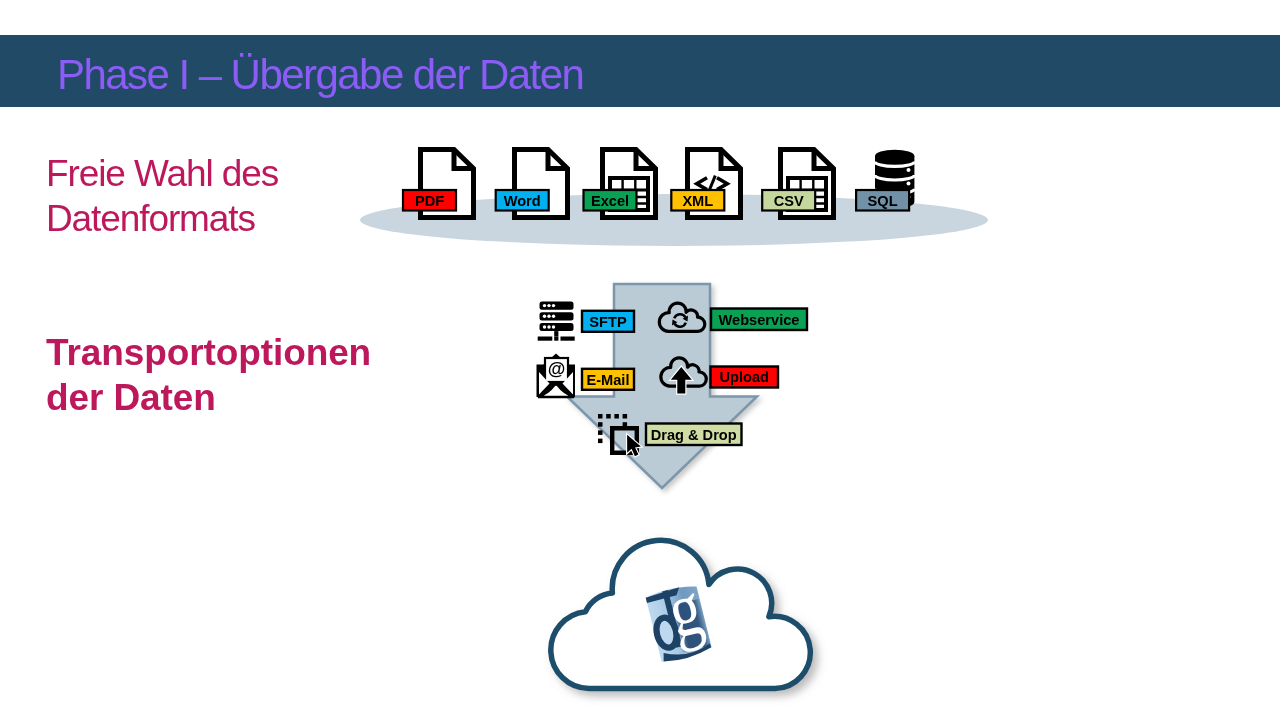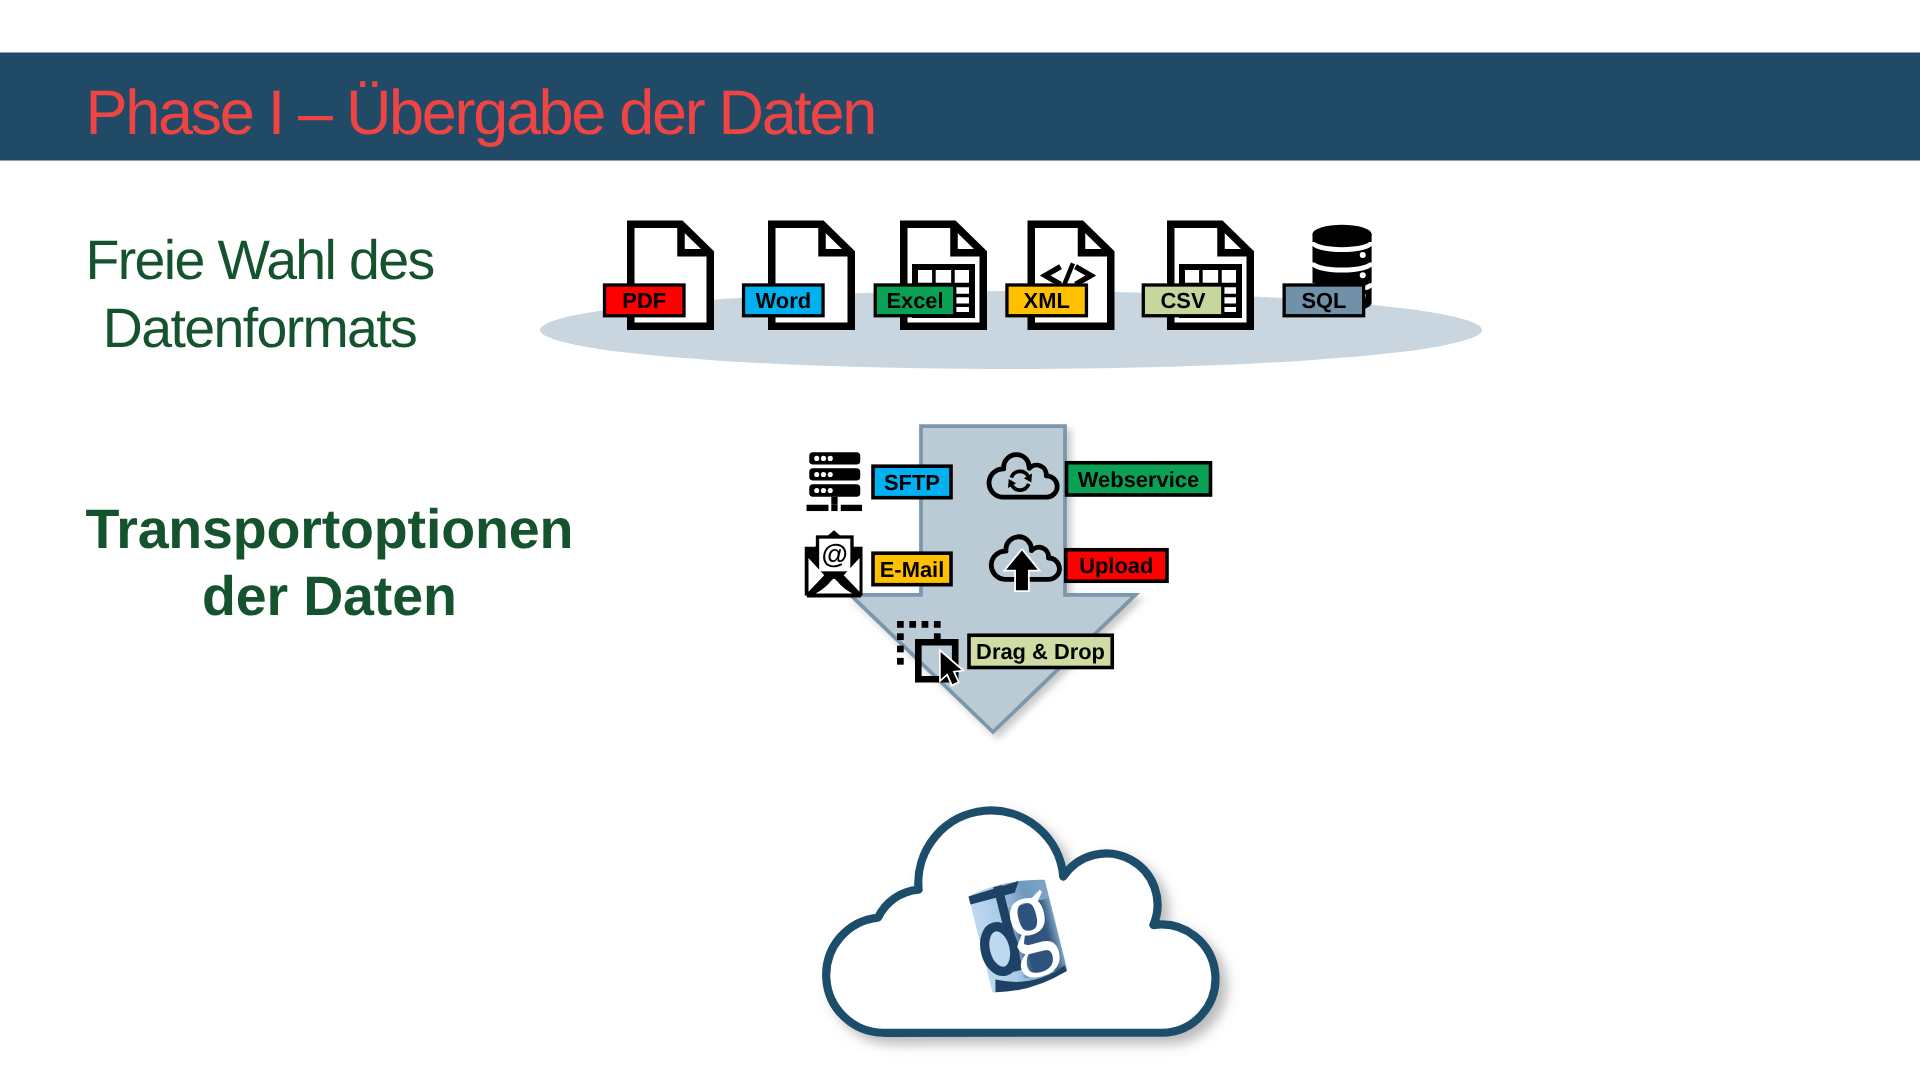--- a/index.html
+++ b/index.html
@@ -1,20 +1,20 @@
 <!DOCTYPE html>
 <html><head>
 <meta charset="utf-8">
 <style>
   html,body{margin:0;padding:0;}
   body{width:1280px;height:720px;position:relative;background:#fff;overflow:hidden;
        font-family:"Liberation Sans", sans-serif;}
   .bar{position:absolute;left:0;top:35px;width:1280px;height:72px;background:#214A66;}
-  .title{position:absolute;left:57px;top:54px;font-size:42px;color:#ef4444;letter-spacing:-1.55px;white-space:nowrap;line-height:1;}
-  .t{position:absolute;left:57px;color:#14532d;font-size:37px;line-height:45.5px;text-align:center;}
+  .title{position:absolute;left:57px;top:54px;font-size:42px;color:#8b5cf6;letter-spacing:-1.55px;white-space:nowrap;line-height:1;}
+  .t{position:absolute;left:46px;color:#be185d;font-size:37px;line-height:45.5px;}
   #t1{top:150.6px;letter-spacing:-1.1px;}
   #t2{top:329.5px;letter-spacing:-0.1px;font-weight:bold;}
   svg{position:absolute;left:0;top:0;}
 </style>
 </head>
 <body>
 <div class="bar"></div>
 <div class="title">Phase I – Übergabe der Daten</div>
 <div class="t" id="t1">Freie Wahl des<br>Datenformats</div>
 <div class="t" id="t2">Transportoptionen<br>der Daten</div>

